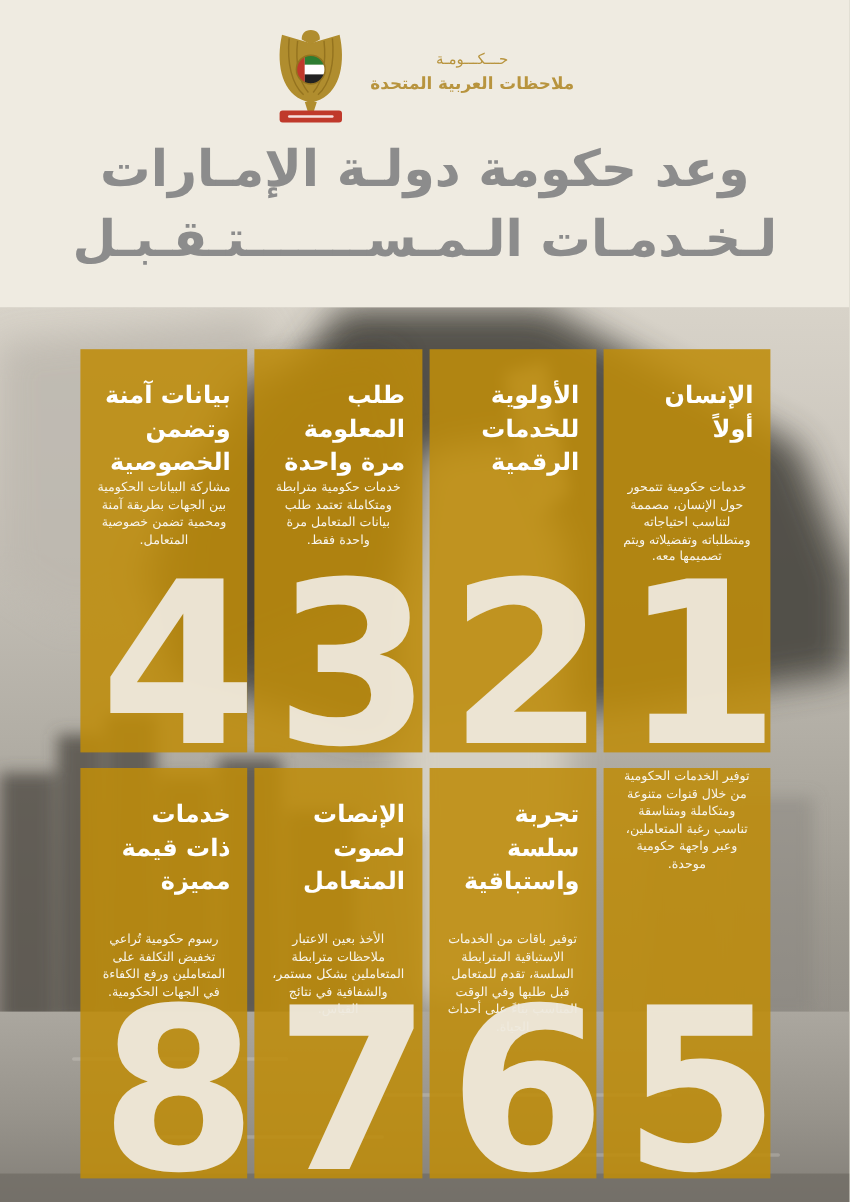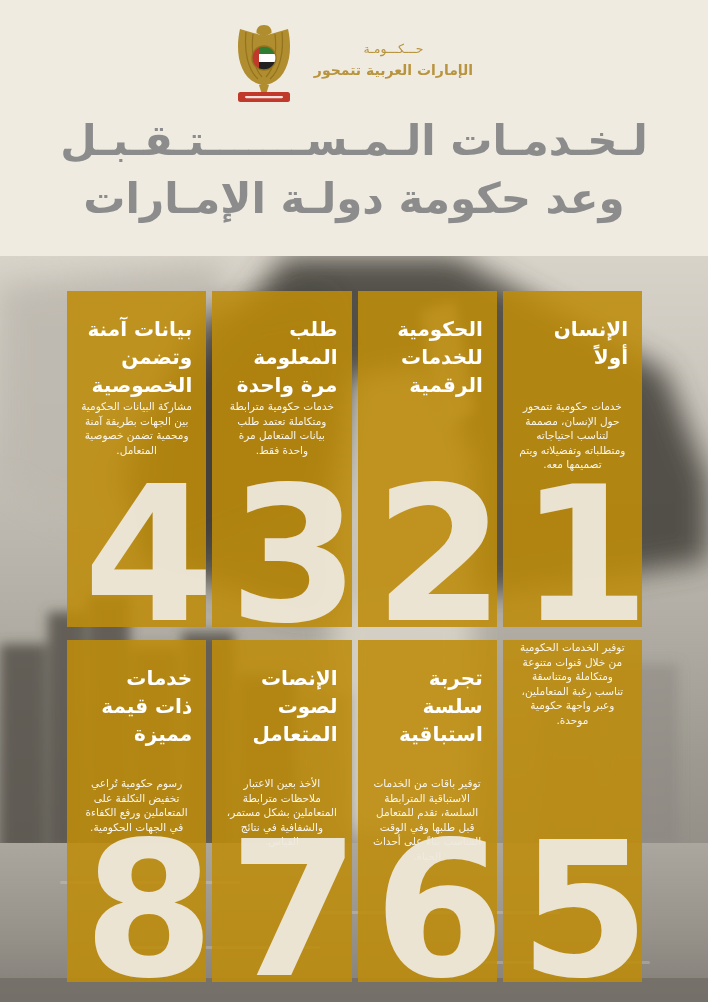--- a/index.html
+++ b/index.html
@@ -86,27 +86,27 @@
       </g>
       <circle cx="29" cy="34" r="12" fill="none" stroke="#94731F" stroke-width="1.3"></circle>
 
       <path d="M24 61 L34 61 L31.5 69 L26.5 69 Z" fill="#B08D2E"></path>
 
       <rect x="3" y="68" width="52" height="10" rx="2.5" fill="#C0392B"></rect>
       <rect x="10" y="72" width="38" height="2.2" rx="1.1" fill="rgba(255,255,255,0.85)"></rect>
     </svg>
     <div class="logo-text">
       <div class="logo-line1">حـــكـــومـة</div>
-      <div class="logo-line2">الإمارات العربية تتمحور</div>
+      <div class="logo-line2">ملاحظات العربية المتحدة</div>
     </div>
   </div>
 
   <div class="title-block">
+    <div class="title-line">وعد حكومة دولـة الإمـارات</div>
     <div class="title-line">لـخـدمـات الـمـســـــــتـقـبـل</div>
-    <div class="title-line">وعد حكومة دولـة الإمـارات</div>
   </div>
 
   <div class="photo">
     <svg width="708" height="746" viewBox="0 0 708 746">
       <defs>
         <filter id="b6" x="-30%" y="-30%" width="160%" height="160%">
             <feGaussianBlur stdDeviation="6"></feGaussianBlur>
           </filter>
         <filter id="b14" x="-30%" y="-30%" width="160%" height="160%">
             <feGaussianBlur stdDeviation="14"></feGaussianBlur>
@@ -156,21 +156,21 @@
 
   <div class="grid">
 
     <div class="card row-top">
       <div class="card-heading">الإنسان
 أولاً</div>
       <div class="card-body">خدمات حكومية تتمحور حول الإنسان، مصممة لتناسب احتياجاته ومتطلباته وتفضيلاته ويتم تصميمها معه.</div>
       <div class="card-number">1</div>
     </div>
     <div class="card row-top">
-      <div class="card-heading">الحكومية
+      <div class="card-heading">الأولوية
 للخدمات
 الرقمية</div>
       <div class="card-number">2</div>
     </div>
     <div class="card row-top">
       <div class="card-heading">طلب
 المعلومة
 مرة واحدة</div>
       <div class="card-body">خدمات حكومية مترابطة ومتكاملة تعتمد طلب بيانات المتعامل مرة واحدة فقط.</div>
       <div class="card-number">3</div>
@@ -182,21 +182,21 @@
       <div class="card-body">مشاركة البيانات الحكومية بين الجهات بطريقة آمنة ومحمية تضمن خصوصية المتعامل.</div>
       <div class="card-number">4</div>
     </div>
 
     <div class="card row-bottom">
       <div class="card-body">توفير الخدمات الحكومية من خلال قنوات متنوعة ومتكاملة ومتناسقة تناسب رغبة المتعاملين، وعبر واجهة حكومية موحدة.</div>
       <div class="card-number">5</div>
     </div>
     <div class="card row-bottom">
       <div class="card-heading">تجربة سلسة
-استباقية</div>
+واستباقية</div>
       <div class="card-body">توفير باقات من الخدمات الاستباقية المترابطة السلسة، تقدم للمتعامل قبل طلبها وفي الوقت المناسب بناءً على أحداث الحياة.</div>
       <div class="card-number">6</div>
     </div>
     <div class="card row-bottom">
       <div class="card-heading">الإنصات
 لصوت
 المتعامل</div>
       <div class="card-body">الأخذ بعين الاعتبار ملاحظات مترابطة المتعاملين بشكل مستمر، والشفافية في نتائج القياس.</div>
       <div class="card-number">7</div>
     </div>

